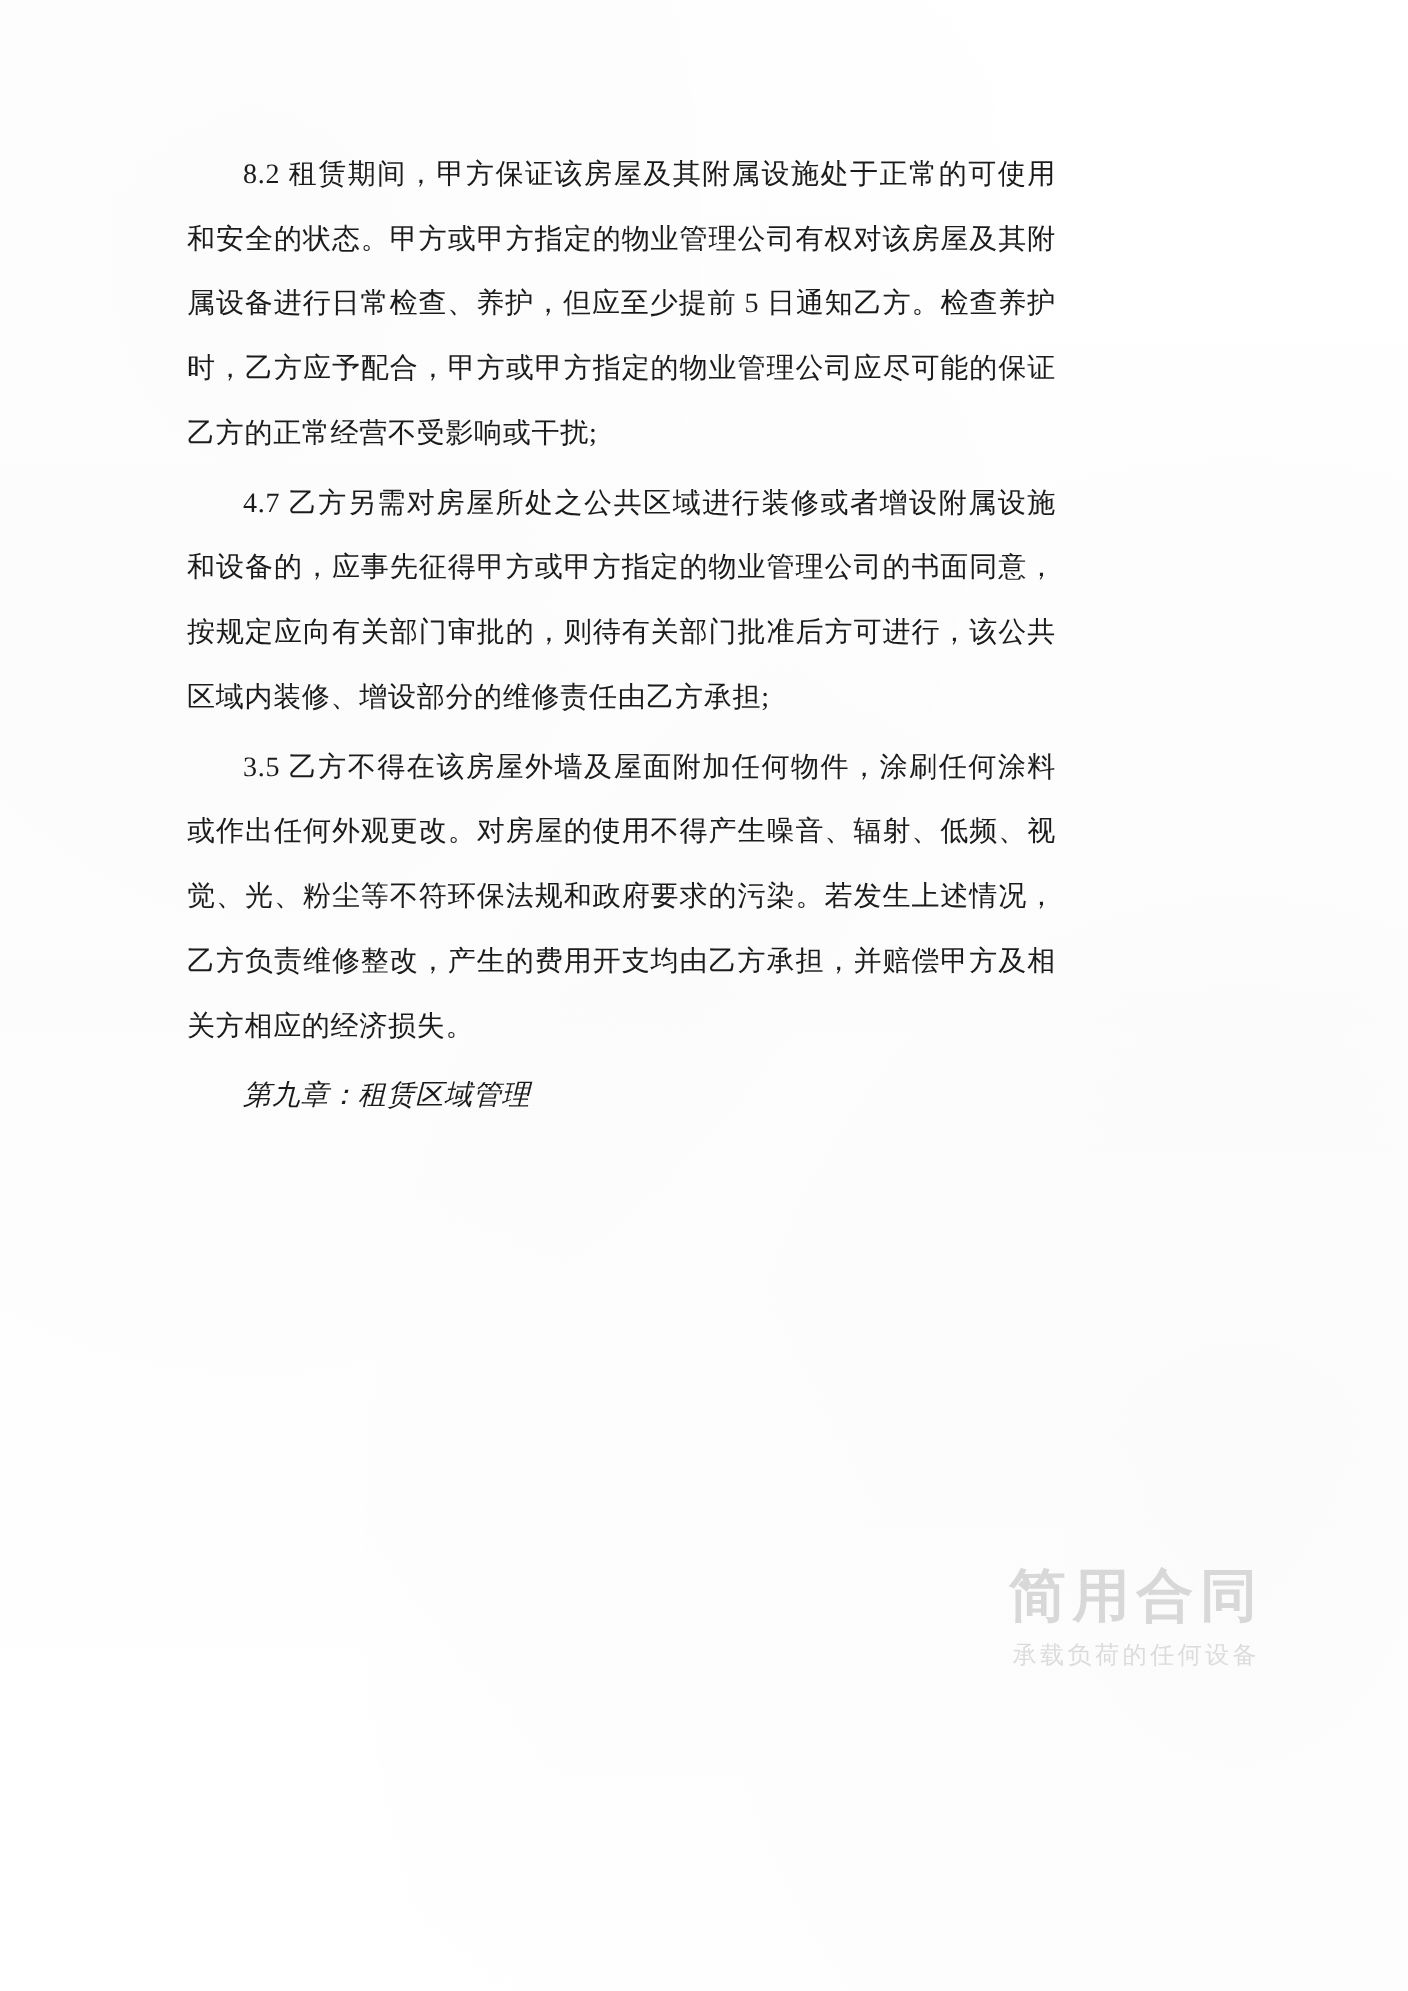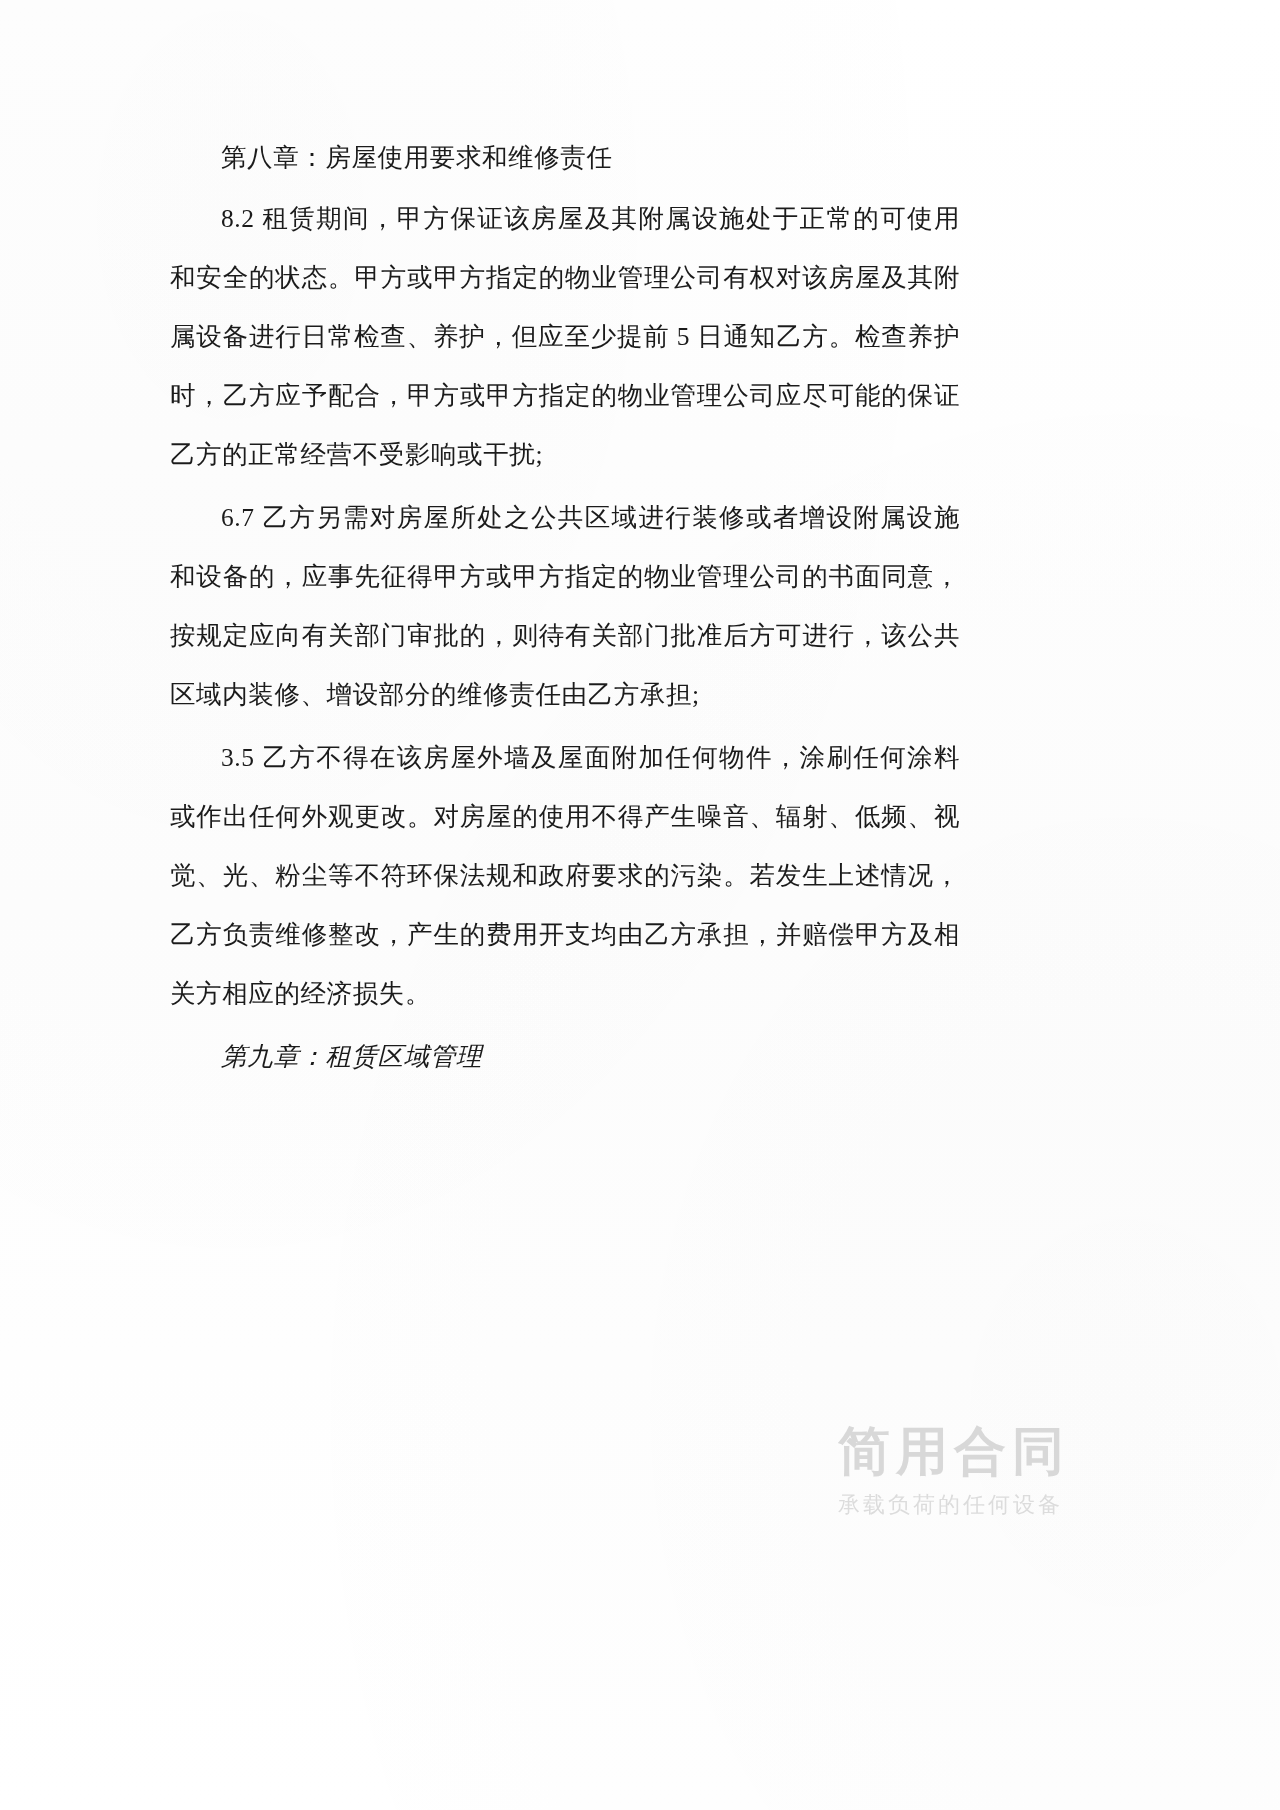--- a/index.html
+++ b/index.html
@@ -63,21 +63,21 @@
     margin-bottom: 0;
     font-style: italic;
   }
 
   
   .watermark {
     position: absolute;
     right: 52px;
     bottom: 290px;
     width: 390px;
-    text-align: left;
+    text-align: center;
     pointer-events: none;
     user-select: none;
   }
   .watermark-title {
     font-family: "DejaVu Sans", "Liberation Sans", sans-serif;
     font-size: 52px;
     font-weight: 700;
     letter-spacing: 6px;
     color: #d8d8d8;
     line-height: 1.1;
@@ -95,26 +95,25 @@
 </style>
 </head>
 <body>
 
 <div class="page">
 
   <div class="paper-texture"></div>
 
   <div class="content">
 
-    <p class="para heading">第八章：房屋使用要求和维修责任</p>
 
 
     <p class="para indent">8.2 租赁期间，甲方保证该房屋及其附属设施处于正常的可使用和安全的状态。甲方或甲方指定的物业管理公司有权对该房屋及其附属设备进行日常检查、养护，但应至少提前 5 日通知乙方。检查养护时，乙方应予配合，甲方或甲方指定的物业管理公司应尽可能的保证乙方的正常经营不受影响或干扰;</p>
 
-    <p class="para indent">6.7 乙方另需对房屋所处之公共区域进行装修或者增设附属设施和设备的，应事先征得甲方或甲方指定的物业管理公司的书面同意，按规定应向有关部门审批的，则待有关部门批准后方可进行，该公共区域内装修、增设部分的维修责任由乙方承担;</p>
+    <p class="para indent">4.7 乙方另需对房屋所处之公共区域进行装修或者增设附属设施和设备的，应事先征得甲方或甲方指定的物业管理公司的书面同意，按规定应向有关部门审批的，则待有关部门批准后方可进行，该公共区域内装修、增设部分的维修责任由乙方承担;</p>
 
 
     <p class="para indent">3.5 乙方不得在该房屋外墙及屋面附加任何物件，涂刷任何涂料或作出任何外观更改。对房屋的使用不得产生噪音、辐射、低频、视觉、光、粉尘等不符环保法规和政府要求的污染。若发生上述情况，乙方负责维修整改，产生的费用开支均由乙方承担，并赔偿甲方及相关方相应的经济损失。</p>
 
     <p class="para heading tight">第九章：租赁区域管理</p>
 
   </div>
 
   <div class="watermark">
     <div class="watermark-title">简用合同</div>

